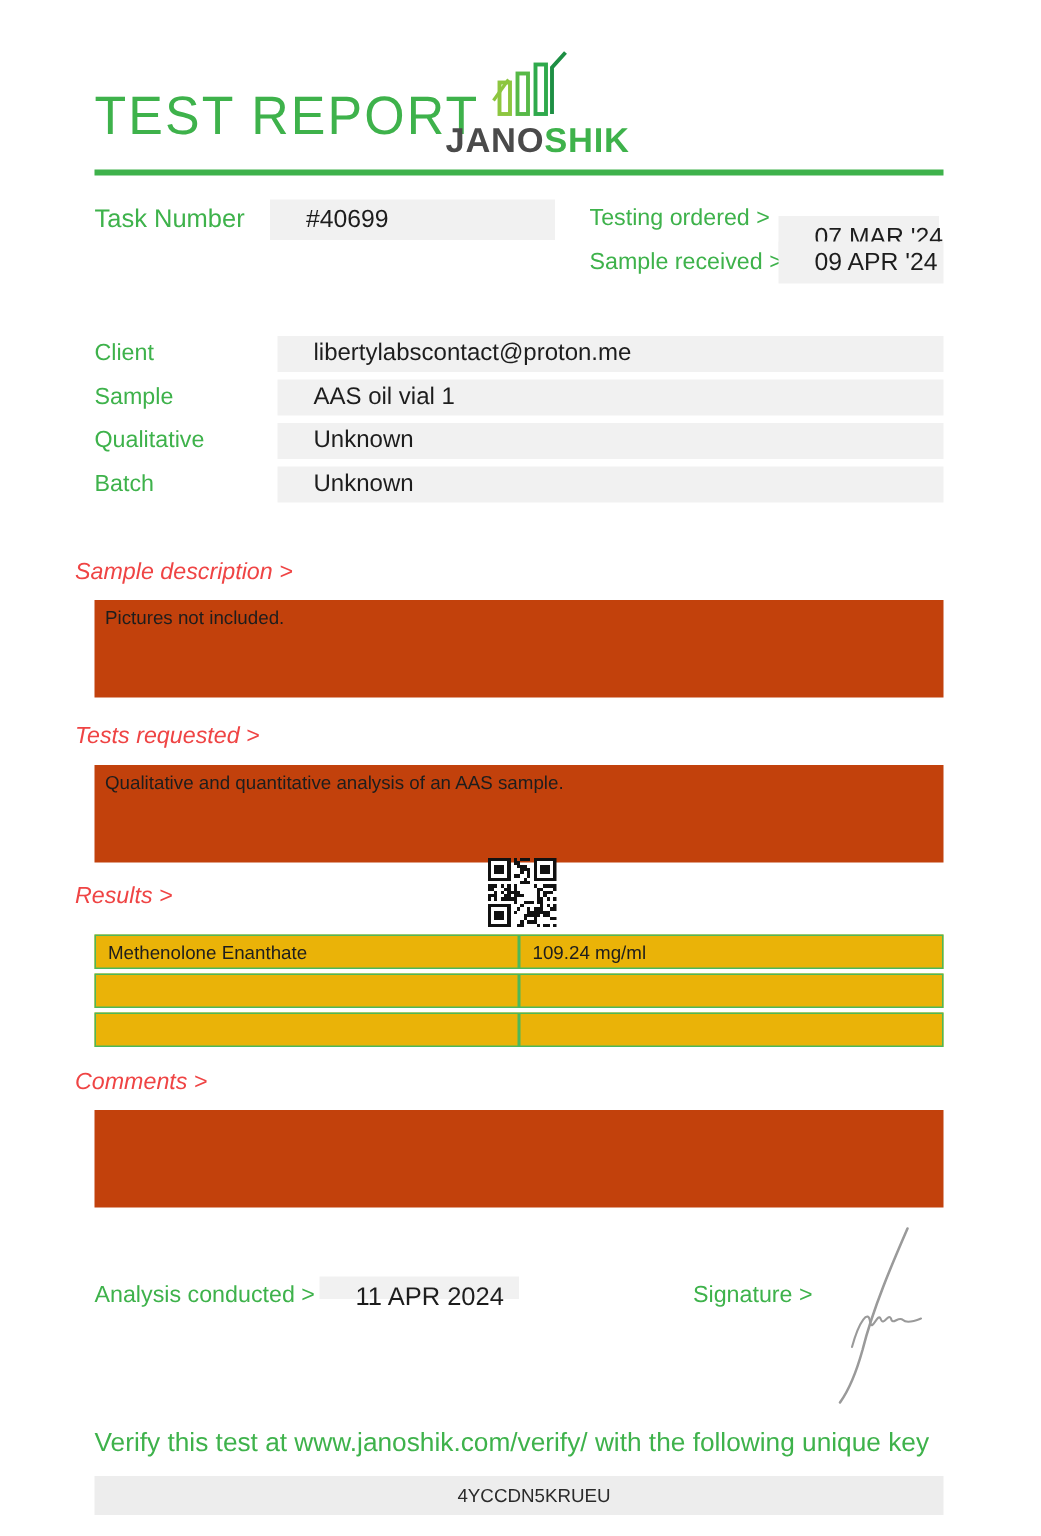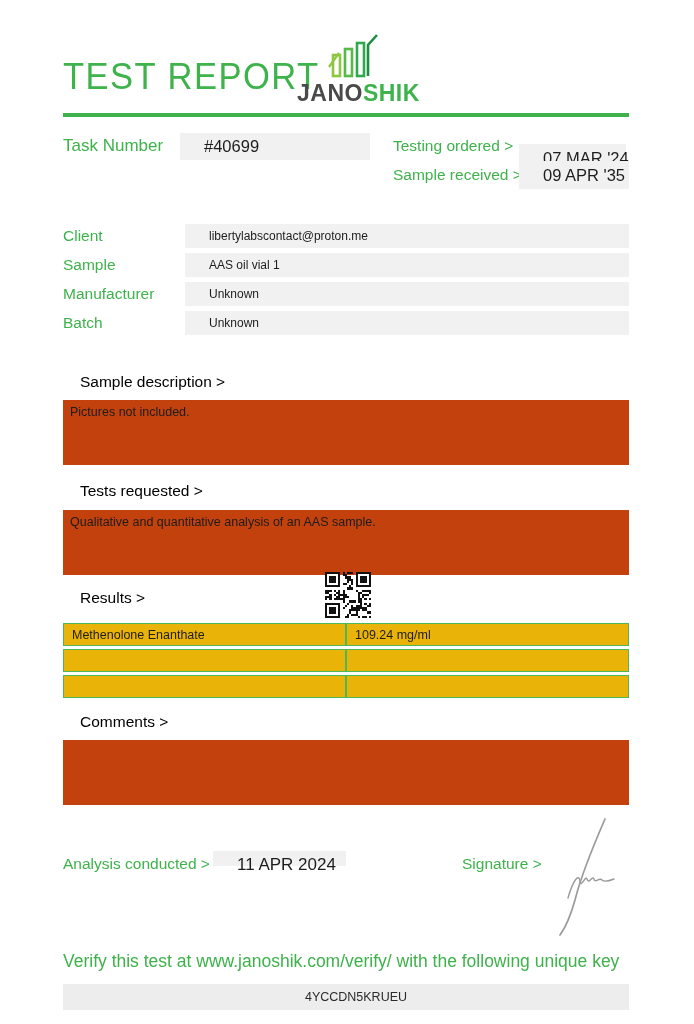--- a/index.html
+++ b/index.html
@@ -54,24 +54,24 @@
   }
   .task-label { left: 63px; top: 136px; font-size: 17px; }
   .task-value { left: 180px; top: 133px; width: 190px; height: 27px; line-height: 23px; }
   .ord-label { left: 393px; top: 137px; font-size: 15.5px; }
   .ord-value { left: 519px; top: 144px; width: 107px; height: 28px; line-height: 24px; }
   .rec-label { left: 393px; top: 166px; font-size: 15.5px; }
   .rec-value { left: 519px; top: 161px; width: 110px; height: 28px; line-height: 24px; }
 
   
   .detail-label { left: 63px; font-size: 15.5px; }
-  .detail-value { left: 185px; width: 444px; height: 24px; line-height: 20px; font-size: 12px; }
-
-  
-  .section-label { left: 80px; font-size: 15.5px; color: #000000; }
+  .detail-value { left: 185px; width: 444px; height: 24px; line-height: 20px; font-size: 16px; }
+
+  
+  .section-label { left: 50px; font-size: 15.5px; color: #ef4444; font-style: italic; }
   .section-box {
     left: 63px; width: 566px; height: 65px;
     background: #c2410c;
     font-size: 12.5px;
     color: #1d1d1d;
     padding: 5px 7px;
   }
 
   
   .qr { left: 325px; top: 572px; width: 46px; height: 46px; }
@@ -131,29 +131,29 @@
 
   <div class="abs header-rule"></div>
 
   <div class="abs label task-label">Task Number</div>
   <div class="abs field task-value">#40699</div>
 
   <div class="abs label ord-label">Testing ordered  &gt;</div>
   <div class="abs field ord-value">07 MAR '24</div>
 
   <div class="abs label rec-label">Sample received &gt;</div>
-  <div class="abs field rec-value">09 APR '35</div>
+  <div class="abs field rec-value">09 APR '24</div>
 
   <div class="abs label detail-label" style="top:227px">Client</div>
   <div class="abs field detail-value" style="top:224px">libertylabscontact@proton.me</div>
 
   <div class="abs label detail-label" style="top:256px">Sample</div>
   <div class="abs field detail-value" style="top:253px">AAS oil vial 1</div>
 
-  <div class="abs label detail-label" style="top:285px">Manufacturer</div>
+  <div class="abs label detail-label" style="top:285px">Qualitative</div>
   <div class="abs field detail-value" style="top:282px">Unknown</div>
 
   <div class="abs label detail-label" style="top:314px">Batch</div>
   <div class="abs field detail-value" style="top:311px">Unknown</div>
 
   <div class="abs section-label" style="top:373px">Sample description &gt;</div>
   <div class="abs section-box" style="top:400px">Pictures not included.</div>
 
   <div class="abs section-label" style="top:482px">Tests requested &gt;</div>
   <div class="abs section-box" style="top:510px">Qualitative and quantitative analysis of an AAS sample.</div>

